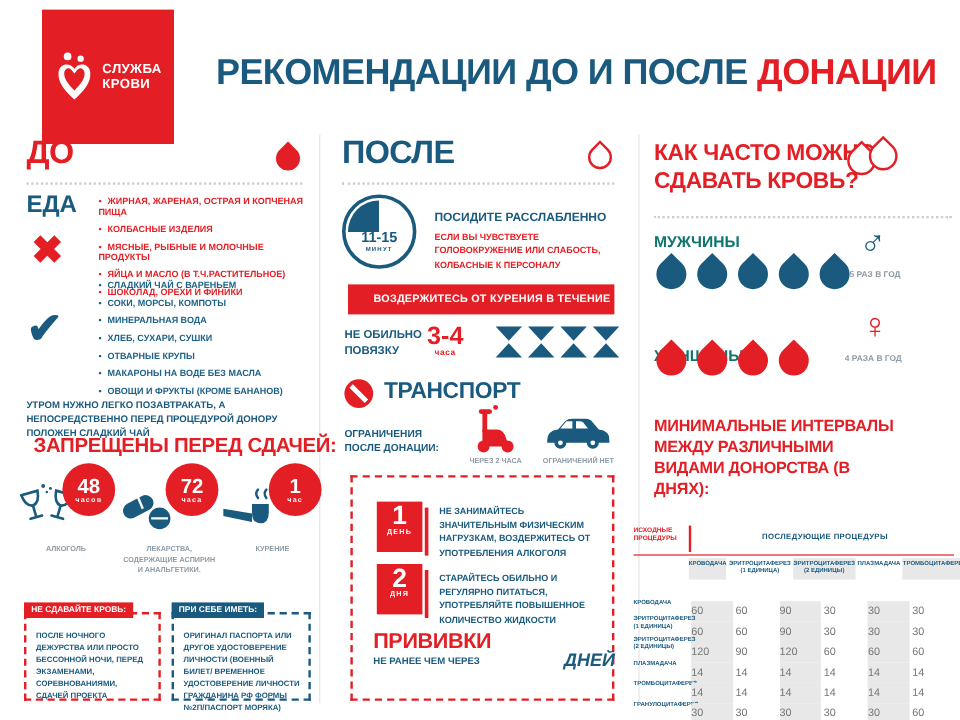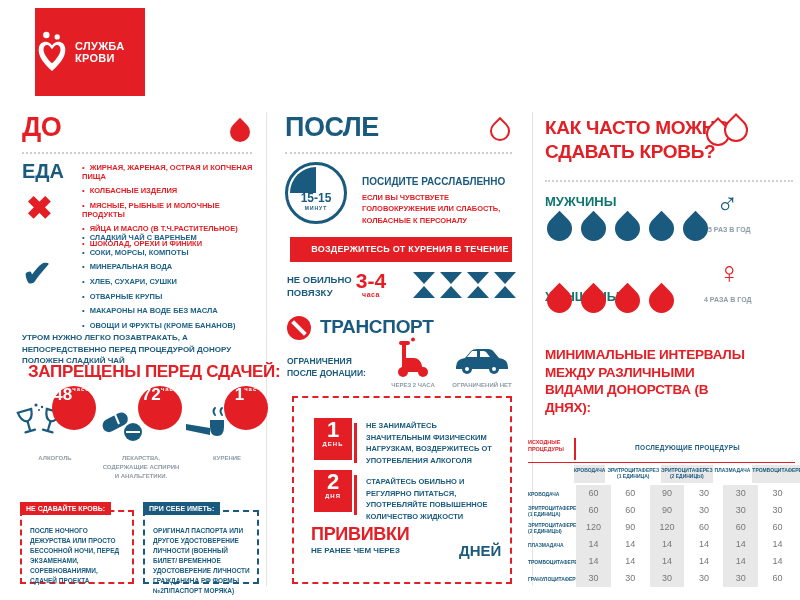--- a/index.html
+++ b/index.html
@@ -7,22 +7,22 @@
   .page {
     position:relative; width:800px; height:600px; background:#fff; overflow:hidden;
     font-family:"Liberation Sans", sans-serif; -webkit-font-smoothing:antialiased;
   }
   .abs { position:absolute; }
   .b { font-weight:bold; }
   .navy { color:#1a5a7e; }
   .red { color:#e31e24; }
 
   
-  .logo { left:35px; top:8px; width:110px; height:88px; background:#e31e24;
-          display:flex; align-items:center; gap:6px; }
+  .logo { left:35px; top:8px; width:110px; height:112px; background:#e31e24;
+          display:flex; align-items:center; justify-content:center; gap:6px; }
   .logo-text { color:#fff; font-weight:bold; font-size:11px; line-height:1.1; letter-spacing:.3px; }
   .page-title { left:180px; top:44px; font-size:30px; font-weight:bold; color:#1a5a7e; letter-spacing:-0.5px; white-space:nowrap; }
   .page-title .accent { color:#e31e24; }
 
   .vdiv { top:112px; bottom:14px; width:1px; background:#e4e4e4; }
   .dash { border-top:2px dotted #cfcfcf; height:0; }
 
   
   .drop { border-radius:0 50% 50% 50%; transform:rotate(45deg); display:inline-block; }
   .drop.solid-red { background:#e31e24; }
@@ -38,21 +38,21 @@
   ul.blist li::before { content:"•"; margin-right:5px; }
   ul.blist.bad li { color:#e31e24; }
   ul.blist.bad li::before { color:#e31e24; }
   ul.blist.good li { color:#1d6288; }
   ul.blist.good li::before { color:#1a5a7e; }
   .note-p { font-size:8px; font-weight:bold; color:#1a5a7e; line-height:1.45; }
   .banned-title { font-size:17px; font-weight:bold; color:#e31e24; letter-spacing:-0.3px; }
   .ban-item { width:82px; text-align:center; }
   .ban-icon-wrap { position:relative; height:58px; }
   .badge-circle { position:absolute; top:-6px; right:0; width:44px; height:44px; border-radius:50%;
-                  background:#e31e24; color:#fff; display:flex; flex-direction:row; align-items:flex-start; justify-content:center; }
+                  background:#e31e24; color:#fff; display:flex; flex-direction:column; align-items:center; justify-content:center; }
   .badge-circle .num { font-size:17px; font-weight:bold; line-height:1; }
   .badge-circle .unit { font-size:6px; font-weight:bold; letter-spacing:1px; }
   .ban-label { font-size:6px; font-weight:bold; color:#8d9ba6; line-height:1.5; margin-top:4px; }
 
   .note-box { border:2px dashed; padding:14px 7px 6px 8px; }
   .note-box .tab { position:absolute; top:-10px; left:-2px; color:#fff; font-size:7px; font-weight:bold; padding:3px 6px; white-space:nowrap; }
   .note-box .body-text { font-size:6.5px; font-weight:bold; color:#1a5a7e; line-height:1.55; }
   .box-red { border-color:#e31e24; } .box-red .tab { background:#e31e24; }
   .box-blue { border-color:#1a5a7e; } .box-blue .tab { background:#1a5a7e; }
 
@@ -103,40 +103,43 @@
   .t-vline { position:absolute; left:46px; top:0; width:2px; height:22px; background:#e31e24; }
   .t-next { position:absolute; left:52px; top:6px; width:215px; text-align:center; font-size:6.5px; font-weight:bold; color:#1a5a7e; letter-spacing:.3px; }
   .t-hline { position:absolute; left:0; top:24px; width:267px; height:1px; background:#e31e24; }
   .t-cols { position:absolute; left:0; top:27px; width:267px; padding-left:46px; display:grid;
             grid-template-columns:repeat(6,1fr); column-gap:2px; }
   .t-colhead { font-size:5px; font-weight:bold; color:#1a5a7e; text-align:center; line-height:1.2; padding:2px 0 2px; min-height:18px; }
   .t-colhead:nth-of-type(odd) { background:#e8e8e8; }
   .t-rows { position:absolute; left:0; top:47px; width:267px; }
   .t-row { display:grid; grid-template-columns:46px repeat(6,1fr); column-gap:2px; height:17px; }
   .t-label { font-size:5px; font-weight:bold; color:#1a5a7e; line-height:1.2; align-self:center; padding-right:2px; }
-  .t-cell { font-size:9px; color:#777; text-align:center; line-height:17px; }
+  .t-cell { font-size:9px; color:#777; text-align:left; line-height:17px;margin-top:16px; }
   .t-cell.shade { background:#e8e8e8; }
 </style>
 </head>
 <body>
 
 <div class="page">
 
   <div class="abs logo">
     <svg width="34" height="44" viewBox="0 0 36 46">
       <g fill="#fff" fill-rule="evenodd">
         <circle cx="12" cy="5" r="3.4"></circle>
         <circle cx="23.5" cy="7" r="2.8"></circle>
         <path d="M18 16 C14 10 5 11 4 19 C3 28 10 36 18 43 C26 36 33 28 32 19 C31 11 22 10 18 16 Z M18 35 C13 30 9 25 9 20 C9 16 13 14 15.5 17 L18 20 L20.5 17 C23 14 27 16 27 20 C27 25 23 30 18 35 Z"></path>
       </g>
     </svg>
     <div class="logo-text">
       <div>СЛУЖБА</div>
       <div>КРОВИ</div>
     </div>
+  </div>
+  <div class="abs page-title">
+    <span>РЕКОМЕНДАЦИИ ДО И ПОСЛЕ</span> <span class="accent">ДОНАЦИИ</span>
   </div>
 
   <div class="abs vdiv" style="left:266px;"></div>
   <div class="abs vdiv" style="left:532px;"></div>
 
   <div class="abs sec-title red" style="left:22px; top:112px;">ДО</div>
   <span class="abs drop solid-red" style="left:230px; top:122px; width:20px; height:20px;"></span>
   <div class="abs dash" style="left:22px; top:152px; width:230px;"></div>
 
   <div class="abs food-label navy b" style="left:22px; top:160px;">ЕДА</div>
@@ -239,21 +242,21 @@
   <div class="abs note-box box-blue" style="left:143px; top:510px; width:116px; height:74px;">
     <div class="tab">ПРИ СЕБЕ ИМЕТЬ:</div>
     <div class="body-text">ОРИГИНАЛ ПАСПОРТА ИЛИ ДРУГОЕ УДОСТОВЕРЕНИЕ ЛИЧНОСТИ (ВОЕННЫЙ БИЛЕТ/ ВРЕМЕННОЕ УДОСТОВЕРЕНИЕ ЛИЧНОСТИ ГРАЖДАНИНА РФ ФОРМЫ №2П/ПАСПОРТ МОРЯКА)</div>
   </div>
 
   <div class="abs sec-title navy" style="left:285px; top:112px;">ПОСЛЕ</div>
   <span class="abs drop outline-red" style="left:490px; top:121px; width:20px; height:20px;"></span>
   <div class="abs dash" style="left:285px; top:152px; width:227px;"></div>
 
   <div class="abs clock" style="left:285px; top:162px;">
-    <div class="t">15-15</div>
+    <div class="t">11-15</div>
     <div class="u">МИНУТ</div>
   </div>
   <div class="abs relax-head" style="left:362px; top:176px;">ПОСИДИТЕ РАССЛАБЛЕННО</div>
   <div class="abs relax-warn" style="left:362px; top:192px; width:152px;">ЕСЛИ ВЫ ЧУВСТВУЕТЕ ГОЛОВОКРУЖЕНИЕ ИЛИ СЛАБОСТЬ, КОЛБАСНЫЕ К ПЕРСОНАЛУ</div>
 
   <div class="abs banner" style="left:290px; top:237px; width:222px; height:25px;padding-left:18px;">ВОЗДЕРЖИТЕСЬ ОТ КУРЕНИЯ В ТЕЧЕНИЕ ЧАСА</div>
 
   <div class="abs bandage-label" style="left:287px; top:274px; width:68px;">НЕ ОБИЛЬНО ПОВЯЗКУ</div>
   <div class="abs time34" style="left:350px; top:270px; width:42px;text-align:center;">
     <div class="n">3-4</div>
@@ -300,21 +303,21 @@
     <div class="day-text" style="left:72px; top:22px; width:136px;">НЕ ЗАНИМАЙТЕСЬ ЗНАЧИТЕЛЬНЫМ ФИЗИЧЕСКИМ НАГРУЗКАМ, ВОЗДЕРЖИТЕСЬ ОТ УПОТРЕБЛЕНИЯ АЛКОГОЛЯ</div>
 
     <div class="day-badge" style="left:20px; top:72px;">
       <div class="n">2</div>
       <div class="u">ДНЯ</div>
     </div>
     <div class="day-text" style="left:72px; top:78px; width:136px;">СТАРАЙТЕСЬ ОБИЛЬНО И РЕГУЛЯРНО ПИТАТЬСЯ, УПОТРЕБЛЯЙТЕ ПОВЫШЕННОЕ КОЛИЧЕСТВО ЖИДКОСТИ</div>
 
     <div class="vacc-title" style="left:17px; top:126px;">ПРИВИВКИ</div>
     <div class="vacc-sub" style="left:17px; top:148px;">НЕ РАНЕЕ ЧЕМ ЧЕРЕЗ</div>
-    <div class="vacc-unit" style="left:165px; top:144px;">ДНЕЙ</div>
+    <div class="vacc-unit" style="left:176px; top:144px;font-style:italic;">ДНЕЙ</div>
   </div>
 
   <div class="abs freq-title" style="left:545px; top:116px; width:185px;">
     <div>КАК ЧАСТО МОЖНО</div>
     <div>СДАВАТЬ КРОВЬ?</div>
   </div>
   <span class="abs drop outline-red" style="left:706px; top:122px; width:24px; height:24px;"></span>
   <span class="abs drop outline-red" style="left:724px; top:118px; width:24px; height:24px; background:#fff;"></span>
   <div class="abs dash" style="left:545px; top:180px; width:248px;"></div>
 

